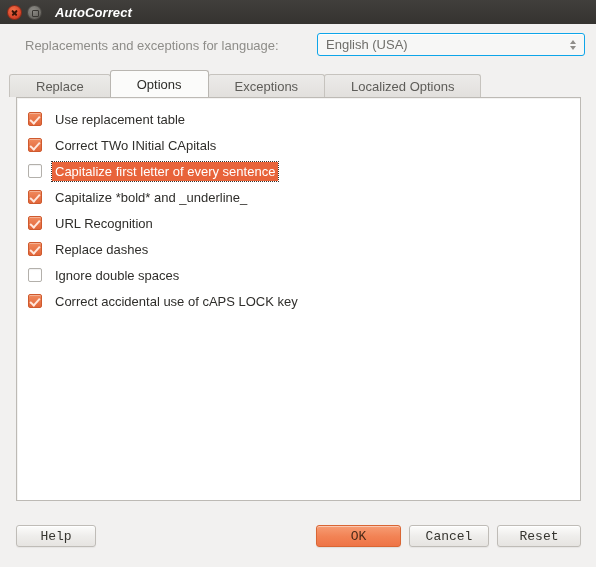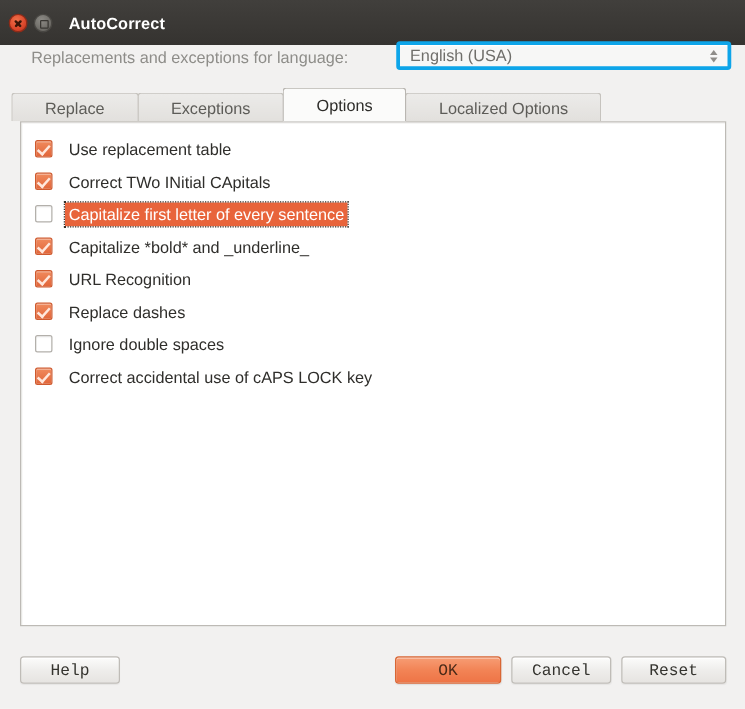--- a/index.html
+++ b/index.html
@@ -21,27 +21,28 @@
   .window {
     position: relative;
     width: 596px;
     height: 567px;
     background: #f2f1f0;
     box-sizing: border-box;
   }
 
   
   .titlebar {
-    height: 36px;
+    height: 24px;
     background: linear-gradient(to bottom, #413f3c 0%, #353330 100%);
     display: flex;
     align-items: center;
     padding-left: 7px;
     box-sizing: border-box;
     position: relative;
+    font-style: italic;
   }
   .winbtn {
     width: 15px;
     height: 15px;
     border-radius: 50%;
     margin-right: 5px;
     position: relative;
     flex: 0 0 auto;
     box-sizing: border-box;
   }
@@ -102,21 +103,21 @@
     color: #8e8d89;
     white-space: nowrap;
   }
   .lang-combo {
     position: absolute;
     left: 317px;
     top: 5px;
     width: 268px;
     height: 23px;
     background: #f7f7f6;
-    border: 3px solid #0ea5e9;
+    border: 1px solid #0ea5e9;
     border-radius: 3px;
     box-sizing: border-box;
     display: flex;
     align-items: center;
     box-shadow: inset 0 1px 0 #ffffff;
   }
   .lang-combo .value {
     margin-left: 8px;
     font-size: 13px;
     color: #6f6e6a;
@@ -301,25 +302,25 @@
         <div class="arw up"></div>
         <div class="arw down"></div>
       </div>
     </div>
   </div>
 
   <div class="tabstrip">
     <div class="tab">
       <span>Replace</span>
     </div>
+    <div class="tab active">
+      <span>Options</span>
+    </div>
     <div class="tab">
       <span>Exceptions</span>
-    </div>
-    <div class="tab active">
-      <span>Options</span>
     </div>
     <div class="tab">
       <span>Localized Options</span>
     </div>
   </div>
 
   <div class="panel">
     <div class="optlist">
 
       <div class="optrow">

